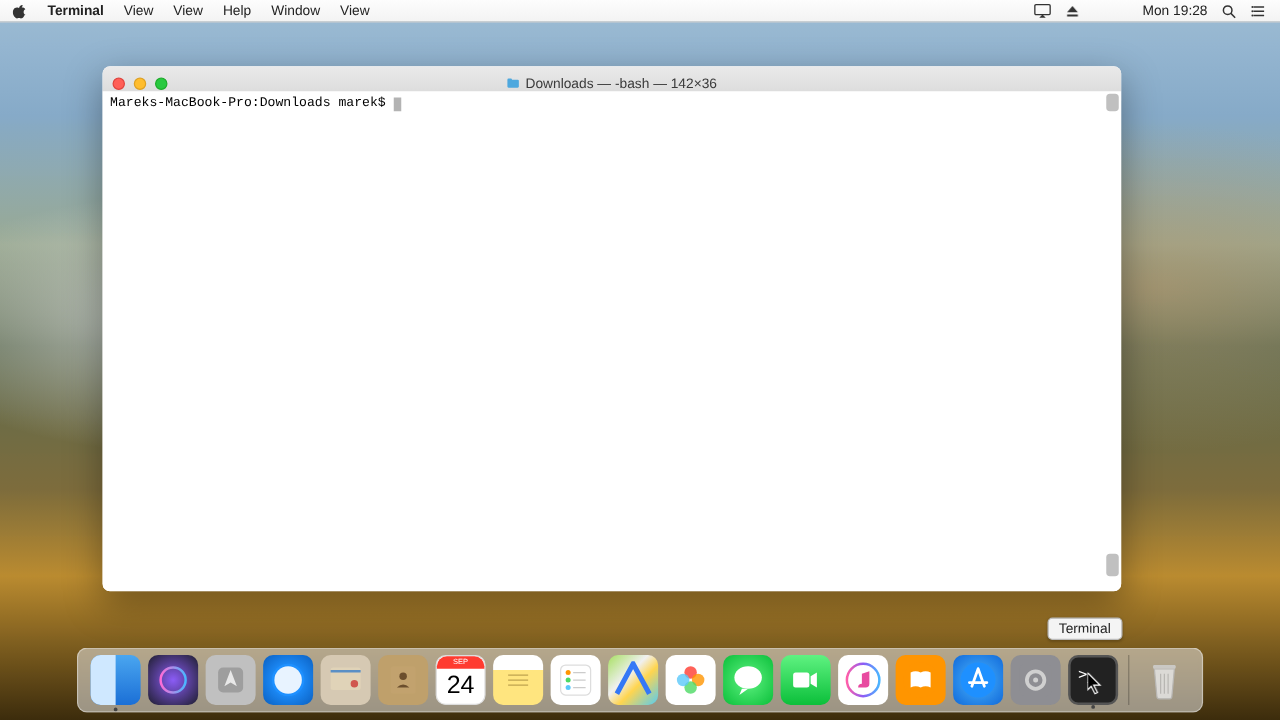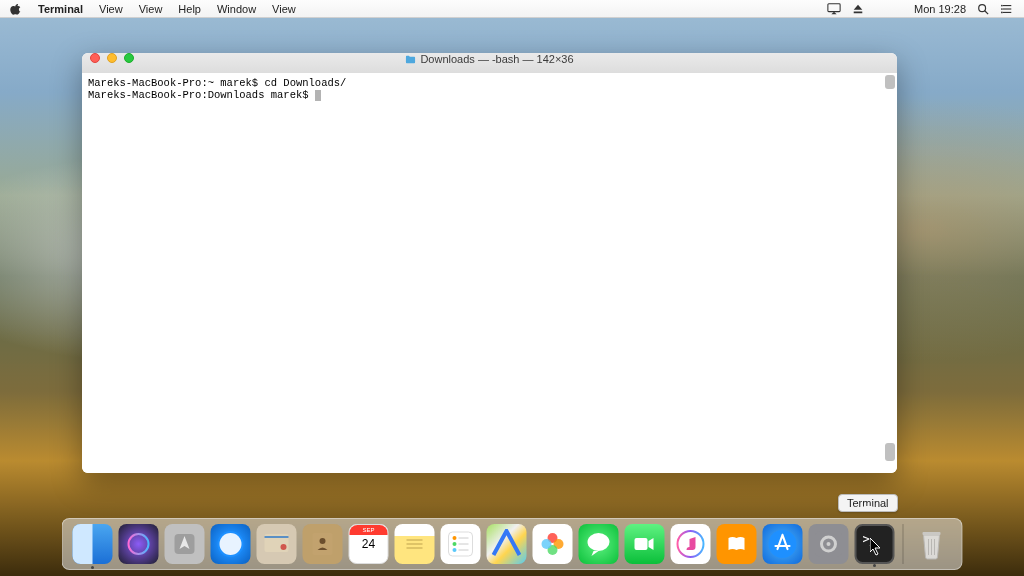--- a/index.html
+++ b/index.html
@@ -40,21 +40,21 @@
   position:absolute; left:82px; top:53px; width:815px; height:420px;
   border-radius:6px; overflow:hidden;
   box-shadow:0 10px 30px rgba(0,0,0,0.35);
   background:#fff;
   z-index:10;
 }
 .titlebar {
   height:28px;
   background:linear-gradient(#eaeaea,#d8d8d8);
   border-bottom:1px solid #c4c4c4;
-  display:flex; 
+  display:flex; align-items:center;
   position:relative;
 }
 .traffic { display:flex; gap:7px; padding-left:8px;}
 .traffic span { width:10px; height:10px; border-radius:50%; display:block;}
 .tl-close{background:#ff5f57;border:1px solid #e0443e;}
 .tl-min{background:#ffbd2e;border:1px solid #dea123;}
 .tl-max{background:#28c940;border:1px solid #1dad2b;}
 .wtitle { position:absolute; left:0; right:0; text-align:center; font-size:11px; color:#3a3a3a; display:flex; align-items:center; justify-content:center; gap:4px;}
 .wtitle .home-icon{width:11px;height:11px;}
 .terminal-body {
@@ -102,21 +102,21 @@
 
 .di-finder{background:linear-gradient(#4aa6f0,#1b6fd6);}
 .di-finder::before{content:"";position:absolute;left:0;top:0;width:50%;height:100%;background:#cfe8ff;border-radius:8px 0 0 8px;}
 .di-siri{background:radial-gradient(circle at 50% 50%,#8b5cf6,#1e1e2e);}
 .di-launchpad{background:#c0c0c0;}
 .di-safari{background:radial-gradient(circle,#fff 30%,#e5e5e5 32%,#1e90ff 34%,#0b5fbf 100%);}
 .di-mail{background:#d6c9b3;}
 .di-contacts{background:#bfa06b;}
 .di-calendar{background:#fff;border:1px solid #ddd;}
 .di-calendar .chead{position:absolute;top:0;left:0;right:0;height:10px;background:#ff3b30;border-radius:8px 8px 0 0;font-size:6px;color:#fff;text-align:center;line-height:10px;}
-.di-calendar .cnum{position:absolute;top:12px;left:0;right:0;text-align:center;font-size:12px;font-weight:300;}
+.di-calendar .cnum{position:absolute;top:12px;left:0;right:0;text-align:center;font-size:20px;font-weight:300;}
 .di-notes{background:linear-gradient(#fff 30%,#ffe57f 30%);}
 .di-reminders{background:#fff;}
 .di-maps{background:linear-gradient(135deg,#a8e063,#f0f0f0 40%,#ffd54f 60%,#56ccf2);}
 .di-photos{background:#fff;}
 .di-messages{background:radial-gradient(circle,#5ff281,#0bbf3a);}
 .di-facetime{background:linear-gradient(#5ff281,#0bbf3a);}
 .di-itunes{background:#fff;border-radius:50%;}
 .di-ibooks{background:#ff9500;border-radius:50%;}
 .di-appstore{background:radial-gradient(circle,#4ab6ff,#1169d9);border-radius:50%;}
 .di-prefs{background:#8e8e93;border-radius:50%;}
@@ -188,21 +188,20 @@
       <span class="home-icon">
         <svg viewBox="0 0 12 12" width="11" height="11">
             <rect x="1" y="3" width="10" height="7" rx="1" fill="#4ea8de"></rect>
             <rect x="1" y="2" width="4" height="2" rx="1" fill="#4ea8de"></rect>
           </svg>
       </span>
       <span>Downloads — -bash — 142×36</span>
     </div>
   </div>
   <div class="terminal-body">
-    <div class="line">Mareks-MacBook-Pro:~ marek$ cd Downloads/</div>
     <div class="line"><span>Mareks-MacBook-Pro:Downloads marek$ </span><span class="cursor-block"></span></div>
     <div class="term-scroll"></div>
     <div class="term-scroll2"></div>
   </div>
 </div>
 
 <div class="dock-tooltip">
   <span>Terminal</span>
 </div>
 

